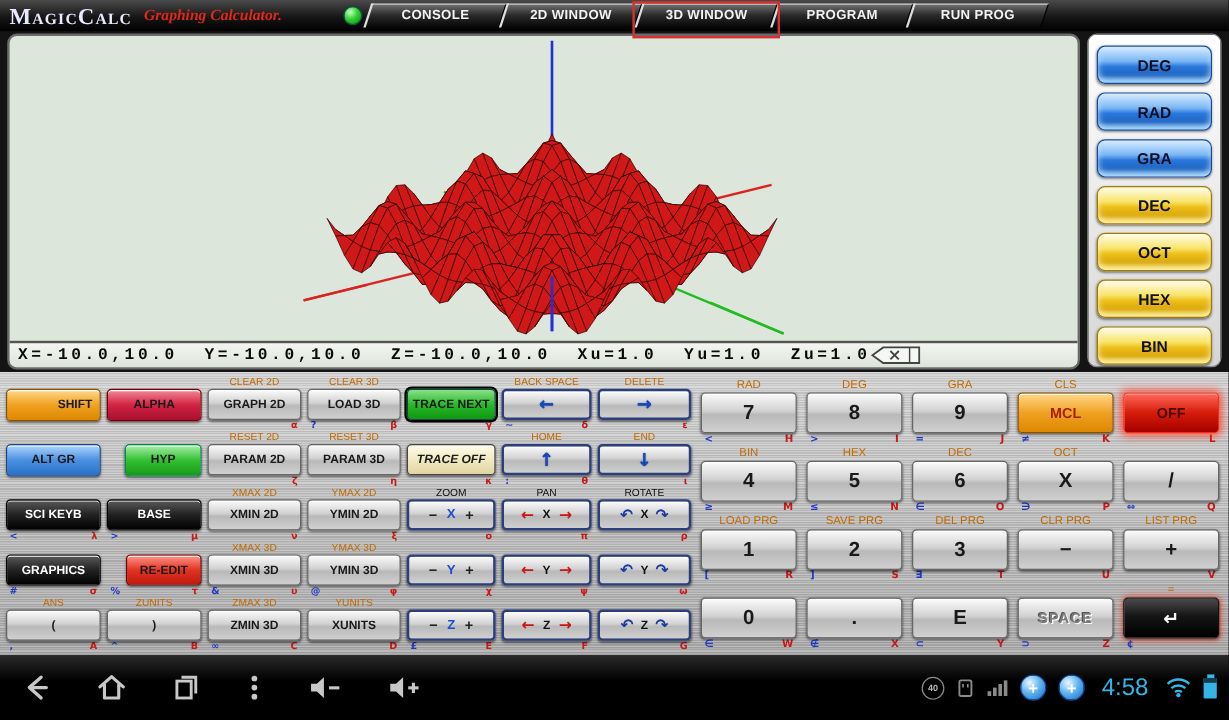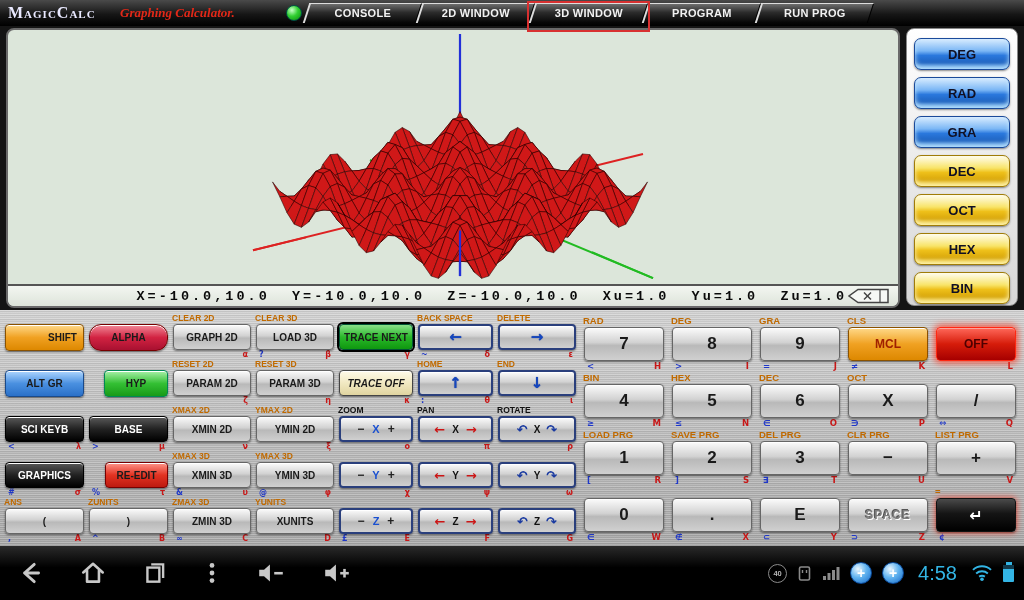--- a/index.html
+++ b/index.html
@@ -3,21 +3,21 @@
 <meta charset="utf-8">
 <style>
   html,body{margin:0;padding:0;background:#000;}
   #screen{position:relative;width:1024px;height:600px;overflow:hidden;background:#141414;
           font-family:"Liberation Sans",sans-serif;-webkit-font-smoothing:antialiased;}
 
   
   #titlebar{position:absolute;left:0;top:0;width:1024px;height:26px;
             background:linear-gradient(180deg,#4a4a4a,#161616 55%,#000);border-bottom:1px solid #000;}
   .logo{position:absolute;left:8px;top:4px;font-family:"Liberation Serif",serif;font-variant:small-caps;
-        font-weight:bold;font-size:16px;color:#e9e9ff;letter-spacing:1px;}
+        font-weight:bold;font-size:19px;color:#e9e9ff;letter-spacing:1px;}
   .subtitle{position:absolute;left:120px;top:5px;font-family:"Liberation Serif",serif;font-style:italic;
             font-weight:bold;font-size:13px;color:#e22818;}
   .statusdot{position:absolute;left:286px;top:5px;width:14px;height:14px;border-radius:50%;
              background:radial-gradient(circle at 35% 30%,#c8ffc8,#32d032 45%,#0a8a0a);border:1px solid #054;}
   #tabs{position:absolute;left:306px;top:3px;height:20px;display:flex;}
   .tab{box-sizing:border-box;width:113px;height:20px;transform:skewX(-18deg);
        background:linear-gradient(180deg,#6e6e6e,#2b2b2b 45%,#050505);
        border-top:1px solid #ddd;border-left:2px solid #ddd;border-right:1px solid #000;cursor:pointer;}
   .tab span{display:block;transform:skewX(18deg);text-align:center;line-height:19px;
             font-size:11px;font-weight:bold;color:#f2f2f2;letter-spacing:.3px;white-space:nowrap;}
@@ -26,21 +26,21 @@
 
   
   #workspace{position:absolute;left:0;top:26px;width:1024px;height:284px;background:#141414;}
   #plotpanel{position:absolute;left:6px;top:2px;width:894px;height:280px;box-sizing:border-box;
              border:2px solid #6a6a6a;border-radius:8px;background:#dce6da;overflow:hidden;
              display:flex;flex-direction:column;}
   #plotarea{flex:1;position:relative;}
   #plot3d{position:absolute;left:0;top:0;width:100%;height:100%;}
   #statusbar{height:22px;box-sizing:border-box;border-top:2px solid #555;
              background:linear-gradient(180deg,#f3f6f1,#dde4da);
-             display:flex;align-items:center;justify-content:flex-end;padding:0 7px;}
+             display:flex;align-items:center;justify-content:flex-start;padding:0 7px;}
   #statusline{font-family:"Liberation Mono",monospace;font-weight:bold;font-size:13.5px;
               letter-spacing:3px;color:#0a0a0a;white-space:pre;}
   #modepanel{position:absolute;left:906px;top:2px;width:112px;height:278px;box-sizing:border-box;
              background:linear-gradient(180deg,#fff,#d6d6d6);border:1px solid #888;border-radius:8px;
              display:flex;flex-direction:column;gap:7px;padding:9px 7px;}
   .modebtn{flex:0 0 30px;border-radius:7px;display:flex;align-items:center;justify-content:center;
            font-size:13px;font-weight:bold;color:#101024;cursor:pointer;}
   .modebtn.blue{background:linear-gradient(180deg,#d9edff 0%,#7ab6f5 40%,#2a78dd 55%,#1e63c0 80%,#5aa0e8 100%);
                 border:1px solid #1a4a9a;box-shadow:inset 0 -3px 5px rgba(190,230,255,.95),0 1px 2px rgba(0,0,0,.45);}
   .modebtn.yellow{background:linear-gradient(180deg,#fffdf0 0%,#f8e468 40%,#eec01a 55%,#d8a60a 80%,#f0d040 100%);
@@ -50,37 +50,37 @@
   #keyboard{position:absolute;left:0;top:310px;width:1024px;height:236px;box-sizing:border-box;
             padding:3px 4px;display:flex;gap:6px;
             background:linear-gradient(180deg,#d2d2d2,#a8a8a8);}
   #keyboard::before{content:"";position:absolute;inset:0;pointer-events:none;
             background:repeating-linear-gradient(180deg,rgba(255,255,255,.22) 0 1px,rgba(0,0,0,.07) 1px 2px,rgba(255,255,255,.10) 2px 3px,rgba(0,0,0,.04) 3px 4px);}
   #left-grid{position:relative;display:grid;grid-template-columns:81px 81px 80px 80px 76px 77px 80px;
              grid-auto-rows:46px;column-gap:3px;}
   #numpad-grid{position:relative;display:grid;grid-template-columns:repeat(5,82px);
                grid-auto-rows:57px;column-gap:6px;margin-top:1px;}
   .cell{display:flex;flex-direction:column;}
-  .ktop{height:11px;line-height:11px;text-align:left;font-size:8.5px;font-weight:bold;color:#c06a00;
+  .ktop{height:11px;line-height:11px;text-align:center;font-size:8.5px;font-weight:normal;color:#c06a00;
         white-space:nowrap;overflow:visible;}
   #numpad-grid .ktop{height:13px;line-height:13px;font-size:9.5px;}
   .ktop.tdark{color:#111;}
   .key{position:relative;height:26px;margin:0 1px;border-radius:4px;border:1px solid #666;
        background:linear-gradient(180deg,#fbfbfb,#d2d2d2 45%,#b9b9b9 55%,#d0d0d0);
        box-shadow:0 1px 2px rgba(0,0,0,.5),inset 0 1px 0 #fff;
        display:flex;align-items:center;justify-content:center;
        font-weight:bold;font-size:10px;color:#1a1a1a;cursor:pointer;white-space:nowrap;}
   #numpad-grid .key{height:32px;font-size:12px;}
   .ksub{height:9px;line-height:9px;display:flex;justify-content:space-between;padding:0 4px;
         font-family:"DejaVu Sans",sans-serif;font-size:8px;font-weight:bold;}
   #numpad-grid .ksub{height:10px;line-height:10px;font-size:8.5px;}
   .sa{color:#2038c8;} .sb{color:#c81818;}
 
   .k-orange{background:linear-gradient(180deg,#ffd98a,#f0a122 50%,#dd8800);border-color:#8a5200;padding-left:36px;}
-  .k-crimson{background:linear-gradient(180deg,#f28a98,#d22342 50%,#a81030);border-color:#700;border-radius:12px;}
+  .k-crimson{background:linear-gradient(180deg,#f28a98,#d22342 50%,#a81030);border-color:#700;}
   .k-blue{background:linear-gradient(180deg,#aed6ff,#4a90e0 50%,#2a70c8);border-color:#1a4a8a;}
   .k-hyp{background:linear-gradient(180deg,#a8f0a8,#34c034 50%,#189a18);border-color:#085;margin-left:16px;}
   .k-green{background:linear-gradient(180deg,#8ae08a,#2ab82a 50%,#0f980f);border-color:#053;}
   .k-cream{background:linear-gradient(180deg,#fffbe9,#f1e9c2 50%,#e0d4a0);border-color:#444;font-style:italic;}
   .k-black{background:linear-gradient(180deg,#5a5a5a,#222 50%,#000);color:#fff;border-color:#000;}
   .k-red{background:linear-gradient(180deg,#ff958a,#e23322 50%,#bd1a10);border-color:#700;margin-left:17px;}
   .kactive{box-shadow:0 0 0 2px #000,0 1px 2px rgba(0,0,0,.5);}
   .k-num{font-size:17px !important;}
   .k-mcl{background:linear-gradient(180deg,#ffd98a,#f0a122 50%,#dd8800);border-color:#8a5200;color:#a02000;}
   .k-off{background:linear-gradient(180deg,#ff685a,#d61c0a 50%,#a60000);border-color:#ff2812;color:#4d0000;

